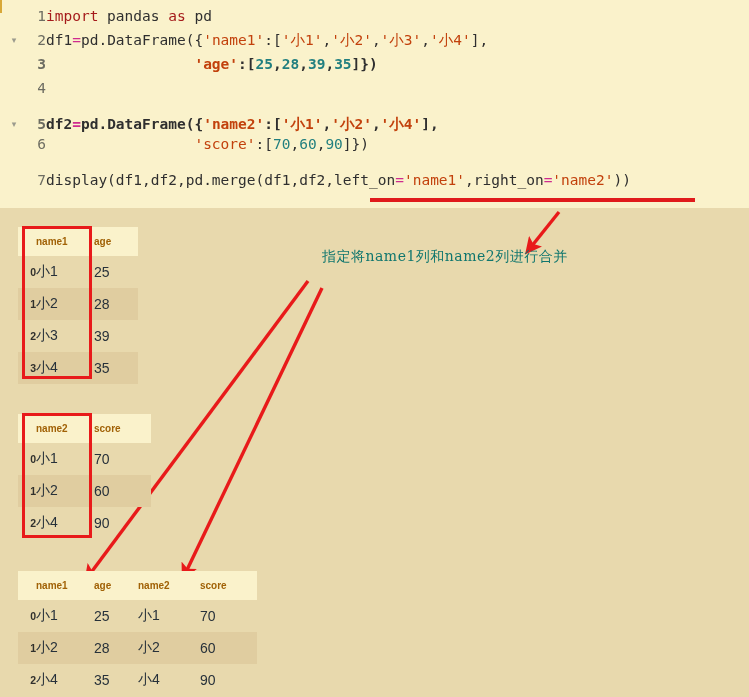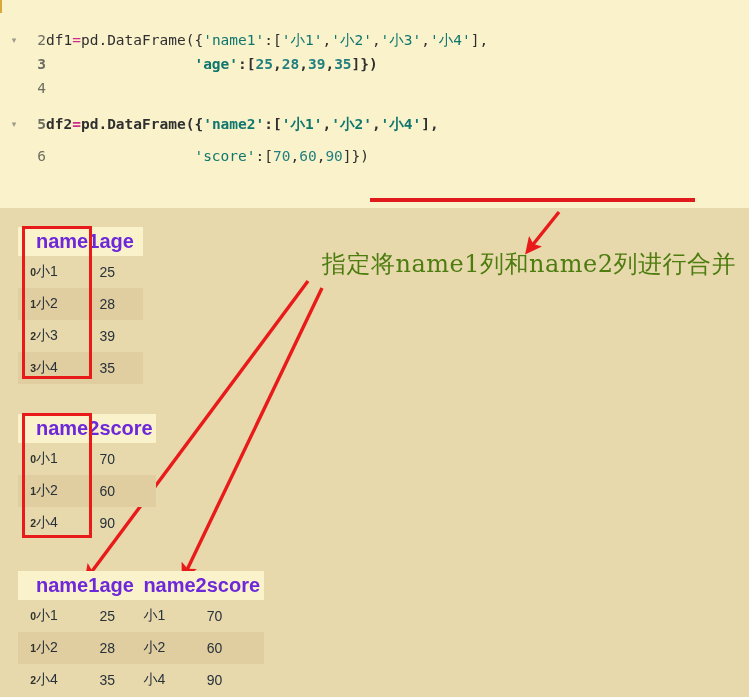--- a/index.html
+++ b/index.html
@@ -53,41 +53,41 @@
     height: 24px;
     font-family: "DejaVu Sans", sans-serif;
   }
   .lnum {
     display: inline-block;
     width: 46px;
     text-align: right;
     color: #6d6d62;
   }
   .kw  { color: #a51b1b; }
-  .str { color: #0f766e; }
+  .str { color: #c2410c; }
   .num { color: #217f7f; }
   .op  { color: #cf2b8f; }
   .pl  { color: #2f2f2f; }
 
   
   #underline-merge {
     position: absolute;
     left: 370px;
     top: 198px;
     width: 325px;
     height: 4px;
     background: #e01b1b;
   }
   #annotation-text {
     position: absolute;
     left: 322px;
     top: 248px;
-    color: #4d7c0f;
+    color: #0f766e;
     font-family: "DejaVu Serif", serif;
-    font-size: 24px;
+    font-size: 14px;
     font-weight: 400;
     letter-spacing: 0.5px;
     white-space: nowrap;
   }
   .svg-overlay {
     position: absolute;
     left: 0;
     top: 0;
     width: 749px;
     height: 697px;
@@ -104,22 +104,22 @@
   }
   .df th, .df td {
     padding: 0;
     border: none;
     text-align: left;
     white-space: nowrap;
   }
   .df thead th {
     background: #faf2cb;
     font-weight: bold;
-    font-size: 20px;
-    color: #6d28d9;
+    font-size: 10px;
+    color: #a16207;
     height: 29px;
     vertical-align: middle;
   }
   .df tbody tr { height: 32px; }
   .df tbody tr.odd td { background: #e0cda0; }
   .df tbody tr.even td { background: transparent; }
   .df .idx {
     font-size: 10.5px;
     font-weight: bold;
     color: #30302c;
@@ -158,31 +158,33 @@
 </style>
 </head>
 <body>
 
 <div id="code-cell">
   <div id="code-cell-marker"></div>
 
   <div class="fold-arrow" style="left:7px; top:28px;">▾</div>
   <div class="fold-arrow" style="left:7px; top:112px;">▾</div>
 
+  <div class="code-line" style="top:4px;"><span class="lnum">1</span><span class="kw">import</span><span class="pl"> pandas </span><span class="kw">as</span><span class="pl"> pd</span></div>
 
   <div class="code-line" style="top:28px;"><span class="lnum">2</span><span class="pl">df1</span><span class="op">=</span><span class="pl">pd.DataFrame({</span><span class="str">'name1'</span><span class="pl">:[</span><span class="str">'小1'</span><span class="pl">,</span><span class="str">'小2'</span><span class="pl">,</span><span class="str">'小3'</span><span class="pl">,</span><span class="str">'小4'</span><span class="pl">],</span></div>
 
   <div class="code-line" style="top:52px;font-weight:bold;"><span class="lnum">3</span><span class="pl">                 </span><span class="str">'age'</span><span class="pl">:[</span><span class="num">25</span><span class="pl">,</span><span class="num">28</span><span class="pl">,</span><span class="num">39</span><span class="pl">,</span><span class="num">35</span><span class="pl">]})</span></div>
 
   <div class="code-line" style="top:76px;"><span class="lnum">4</span></div>
 
   <div class="code-line" style="top:112px;font-weight:bold;"><span class="lnum">5</span><span class="pl">df2</span><span class="op">=</span><span class="pl">pd.DataFrame({</span><span class="str">'name2'</span><span class="pl">:[</span><span class="str">'小1'</span><span class="pl">,</span><span class="str">'小2'</span><span class="pl">,</span><span class="str">'小4'</span><span class="pl">],</span></div>
 
-  <div class="code-line" style="top:144px;"><span class="lnum">6</span><span class="pl">                 </span><span class="str">'score'</span><span class="pl">:[</span><span class="num">70</span><span class="pl">,</span><span class="num">60</span><span class="pl">,</span><span class="num">90</span><span class="pl">]})</span></div>
-
+  <div class="code-line" style="top:132px;"><span class="lnum">6</span><span class="pl">                 </span><span class="str">'score'</span><span class="pl">:[</span><span class="num">70</span><span class="pl">,</span><span class="num">60</span><span class="pl">,</span><span class="num">90</span><span class="pl">]})</span></div>
+
+  <div class="code-line" style="top:168px;"><span class="lnum">7</span><span class="pl">display(df1,df2,pd.merge(df1,df2,left_on</span><span class="op">=</span><span class="str">'name1'</span><span class="pl">,right_on</span><span class="op">=</span><span class="str">'name2'</span><span class="pl">))</span></div>
 </div>
 
 <div id="underline-merge"></div>
 
 <svg class="svg-overlay" viewBox="0 0 749 697">
   <defs>
     <marker id="ah" markerWidth="5" markerHeight="5" refX="2.2" refY="2.5" orient="auto">
       <path d="M0,0 L5,2.5 L0,5 L1.1,2.5 Z" fill="#e81a1a"></path>
     </marker>
   </defs>

